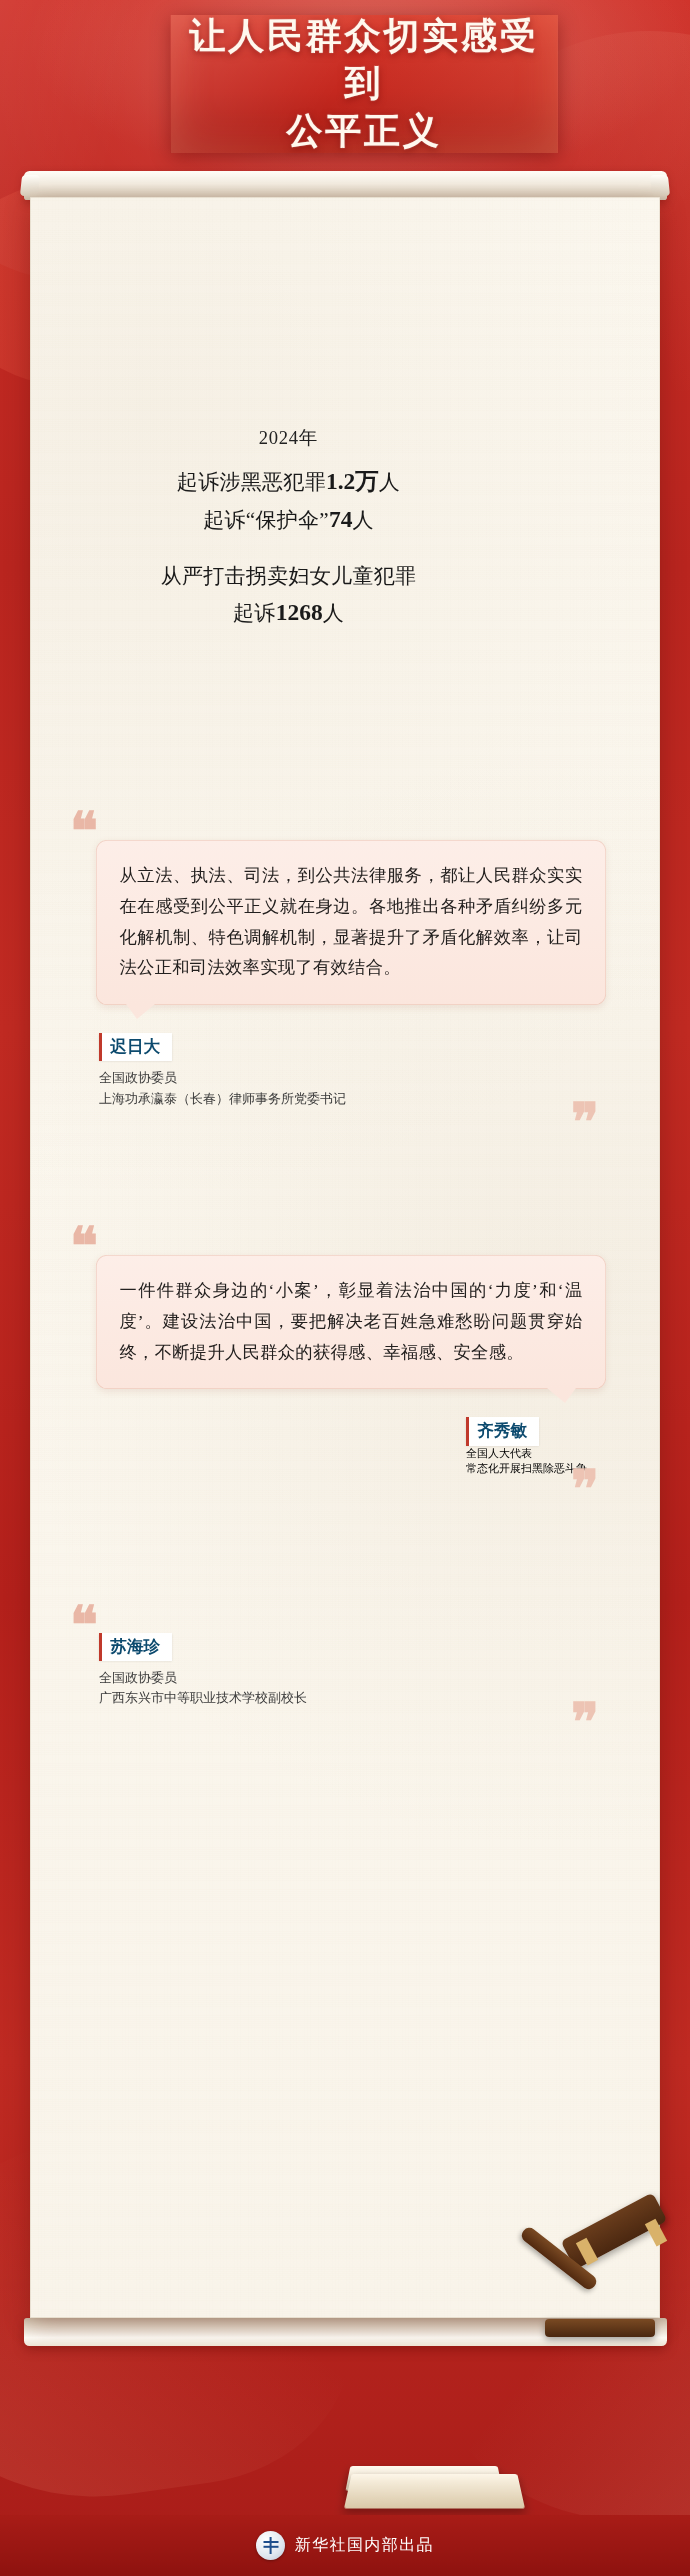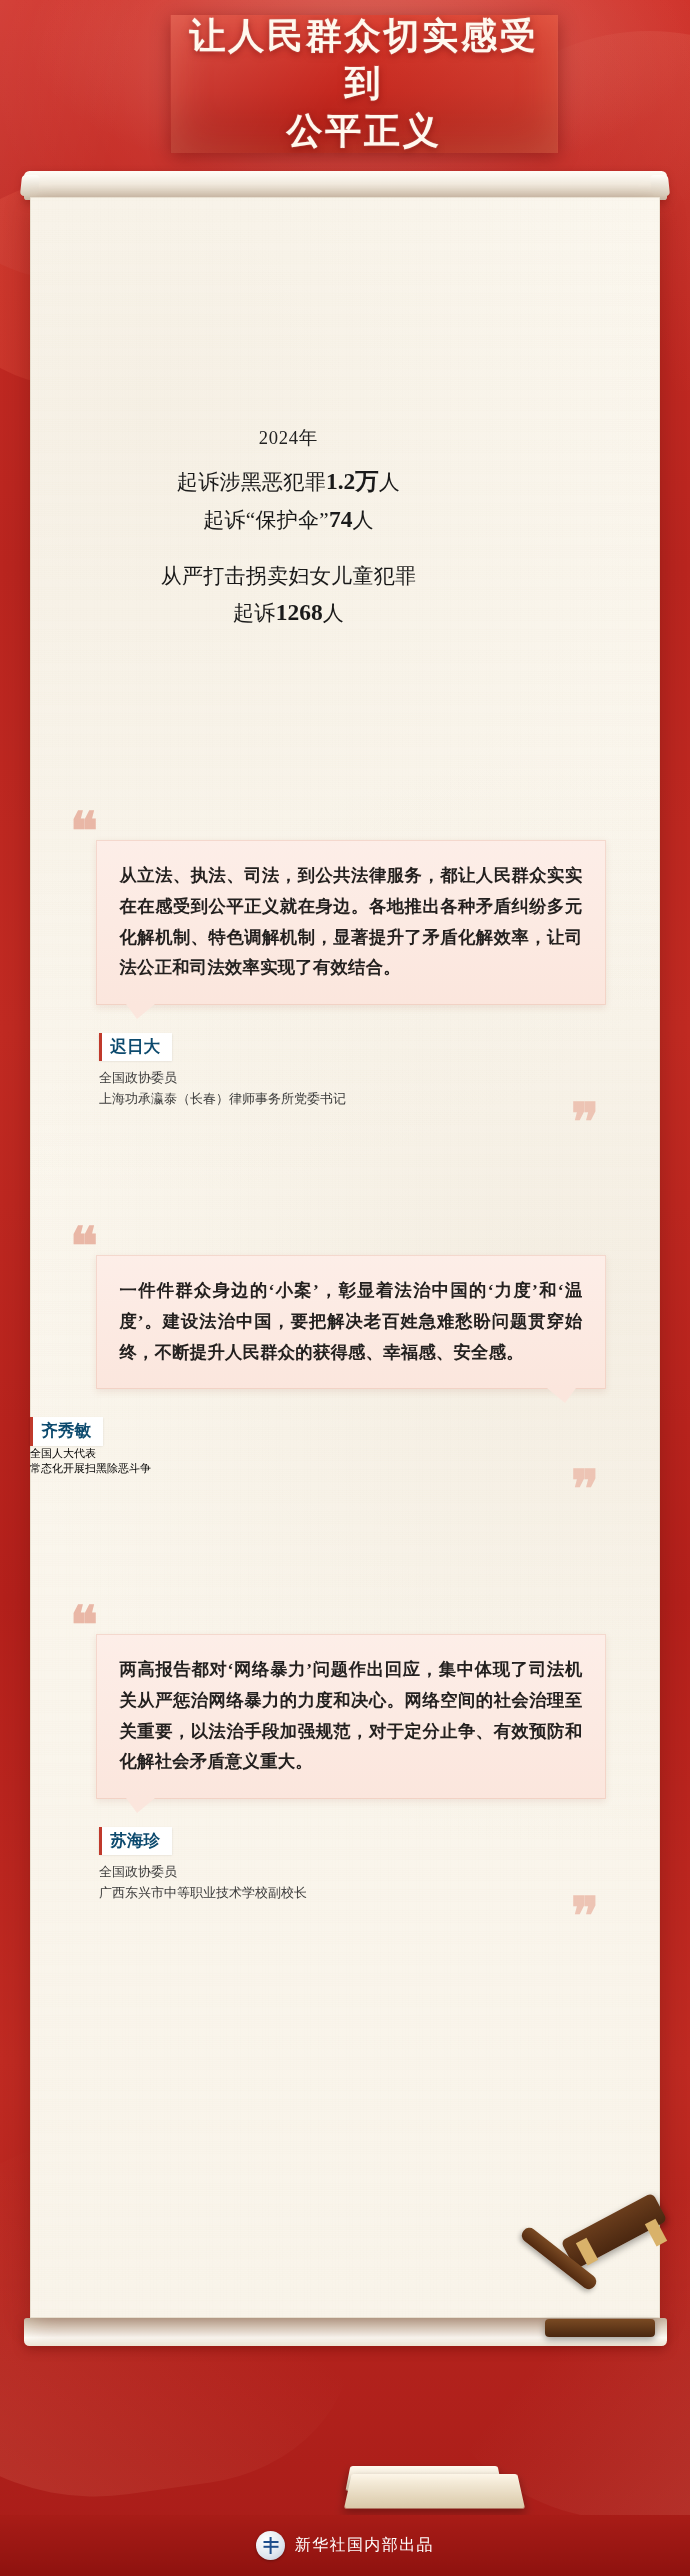--- a/index.html
+++ b/index.html
@@ -107,42 +107,42 @@
   .quote-block{position:absolute;width:630px;left:0;}
   .qmark{
     position:absolute;font-family:"Liberation Serif",serif;font-weight:bold;
     color:#e9b7a6;font-size:52px;line-height:.8;user-select:none;
   }
   .qmark.open{left:40px;top:0;}
   .qmark.close{right:41px;bottom:-4.1px;color:#edc4b4;}
   .bubble{
     position:relative;margin:29px 54px 0 66px;
     background:linear-gradient(180deg,#fdeee8 0%,#fbe6dd 100%);
-    border-radius:1px;padding:21px 23.5px 21px 23.5px;
+    border-radius:11px;padding:21px 23.5px 21px 23.5px;
     box-shadow:0 2.1px 7px rgba(150,70,50,.10), inset 0 0 0 0.7px rgba(226,170,150,.45);
-    color:#23201f;font-size:17.3px;line-height:1.78;letter-spacing:0.3px;text-align:justify;font-weight:bold;
+    color:#23201f;font-size:17.3px;line-height:1.78;letter-spacing:0.3px;text-align:justify;
   }
   .bubble.tail-left:after{
     content:"";position:absolute;left:30px;bottom:-14px;width:0;height:0;
     border-left:11px solid transparent;border-right:18px solid transparent;
     border-top:15px solid #fbe6dd;
   }
   .bubble.tail-right:after{
     content:"";position:absolute;right:30px;bottom:-14px;width:0;height:0;
     border-left:18px solid transparent;border-right:11px solid transparent;
     border-top:15px solid #fbe6dd;
   }
   .attrib{position:relative;margin-top:28px;padding-left:69px;}
   .name-tag{
     display:inline-block;background:#fff;border-left:3.5px solid #c0392b;
     padding:2.8px 12.4px 3.5px 8.3px;font-weight:bold;font-size:16.6px;color:#0c4a6e;
     box-shadow:0 0.7px 2.1px rgba(0,0,0,.12);
   }
   .attrib .role{font-size:13px;color:#3a3a3a;margin-top:7px;line-height:1.55;}
-  .attrib-right-wrap{width:630px;display:flex;}
+  .attrib-right-wrap{width:630px;display:flex;justify-content:flex-end;}
   .attrib-right-wrap .inner{margin-right:73px;}
 
   
   .gavel{position:absolute;right:41px;bottom:207px;width:207px;height:166px;pointer-events:none;}
   .gavel .head{position:absolute;right:21px;top:12.4px;width:104px;height:32px;border-radius:5.5px;
     background:linear-gradient(180deg,#6a3d1c,#4a2710);transform:rotate(-28deg);
     box-shadow:0 2.8px 7px rgba(0,0,0,.35);}
   .gavel .band{position:absolute;right:25px;top:16.6px;width:12.4px;height:25px;background:#d9b26a;transform:rotate(-28deg);}
   .gavel .band2{position:absolute;right:94px;top:36px;width:12.4px;height:25px;background:#d9b26a;transform:rotate(-28deg);}
   .gavel .handle{position:absolute;right:83px;top:48px;width:90px;height:15px;border-radius:7px;
@@ -245,21 +245,20 @@
           <div class="role">
             <div>全国人大代表</div>
             <div>常态化开展扫黑除恶斗争</div>
           </div>
         </div>
       </div>
     </div>
 
     <div class="quote-block" style="top:1408px;">
       <div class="qmark open">❝</div>
-      <div class="bubble tail-left">两高报告都对‘网络暴力’问题作出回应，集中体现了司法机关从严惩治网络暴力的力度和决心。网络空间的社会治理至关重要，以法治手段加强规范，对于定分止争、有效预防和化解社会矛盾意义重大。</div>
       <div class="qmark close" style="position:absolute;right:61px;bottom:-35px;">❞</div>
       <div class="attrib">
         <div class="name-tag">苏海珍</div>
         <div class="role">
           <div>全国政协委员</div>
           <div>广西东兴市中等职业技术学校副校长</div>
         </div>
       </div>
     </div>
   </div>

